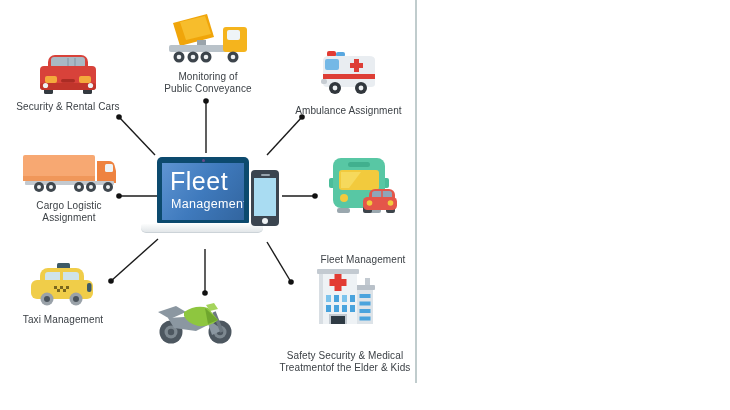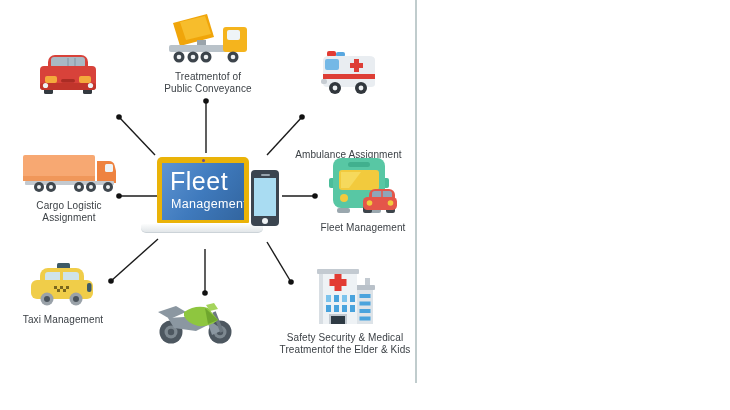--- a/index.html
+++ b/index.html
@@ -12,21 +12,21 @@
 
   .node { position:absolute; display:flex; flex-direction:column; align-items:center; text-align:center; }
   .node .label {
     font-size:10px; color:#3c4146; line-height:1.2; white-space:pre-line;
     margin-top:6px; letter-spacing:0.1px;
   }
 
   
   .hub { position:absolute; left:140px; top:154px; width:142px; height:82px; }
   .laptop-frame { position:absolute; left:17px; top:3px; width:92px; height:66px;
-    background:#eab308; border-radius:5px 5px 1px 1px; }
+    background:#0c4a6e; border-radius:5px 5px 1px 1px; }
   .camera-dot { position:absolute; left:50%; top:2px; width:3px; height:3px; margin-left:-1px;
     border-radius:50%; background:#6b4a8c; }
   .laptop-screen { position:absolute; left:5px; top:6px; right:5px; bottom:3px;
     background:linear-gradient(125deg,#5e94d2 0%, #3f7abd 50%, #32659f 100%);
     color:#ffffff; overflow:hidden; }
   .screen-title { font-size:25px; line-height:1.0; margin:6px 0 0 8px; letter-spacing:0.5px; }
   .screen-subtitle { font-size:12.5px; margin:3px 0 0 9px; letter-spacing:0.3px; }
   .laptop-base { position:absolute; left:1px; top:70px; width:122px; height:8px;
     background:linear-gradient(#fcfdfd,#e2e6e9); border-radius:2px 2px 5px 5px;
     border-bottom:1px solid #ccd3d8; }
@@ -91,44 +91,45 @@
       <line x1="29" y1="5" x2="29" y2="14" stroke="#8fa0ad" stroke-width="1.5"></line>
       <line x1="36" y1="5" x2="36" y2="14" stroke="#8fa0ad" stroke-width="1.5"></line>
       <rect x="1" y="13" width="56" height="24" rx="4" fill="#d8423a"></rect>
       <rect x="1" y="30" width="56" height="7" rx="3" fill="#c1352b"></rect>
       <rect x="6" y="23" width="12" height="7" rx="2" fill="#f4a93c"></rect>
       <rect x="40" y="23" width="12" height="7" rx="2" fill="#f4a93c"></rect>
       <rect x="22" y="26" width="14" height="3.5" rx="1.7" fill="#aa2c24"></rect>
       <circle cx="6.5" cy="32.5" r="2.6" fill="#eef2f4"></circle>
       <circle cx="51.5" cy="32.5" r="2.6" fill="#eef2f4"></circle>
     </svg>
+    <div class="label">Security &amp; Rental Cars</div>
   </div>
 
   <div class="node" style="left:147px; top:11px; width:122px;">
     <svg width="82" height="54" viewBox="0 0 82 54">
       <polygon points="6,12 40,3 47,26 13,35" fill="#f0a50a"></polygon>
       <polygon points="13,11 38,5 44,23 19,29" fill="#f7bd2c"></polygon>
       <rect x="30" y="29" width="9" height="7" fill="#9aa4ab"></rect>
       <rect x="2" y="34" width="66" height="7" rx="2" fill="#b9c2c9"></rect>
       <rect x="56" y="16" width="24" height="25" rx="3" fill="#f5b41d"></rect>
       <rect x="60" y="19" width="13" height="10" rx="2" fill="#eef4f7"></rect>
       <circle cx="12" cy="46" r="5.5" fill="#3c444b"></circle>
         <circle cx="12" cy="46" r="2.3" fill="#eef1f3"></circle>
       <circle cx="26" cy="46" r="5.5" fill="#3c444b"></circle>
         <circle cx="26" cy="46" r="2.3" fill="#eef1f3"></circle>
       <circle cx="39" cy="46" r="5.5" fill="#3c444b"></circle>
         <circle cx="39" cy="46" r="2.3" fill="#eef1f3"></circle>
       <circle cx="66" cy="46" r="5.5" fill="#3c444b"></circle>
         <circle cx="66" cy="46" r="2.3" fill="#eef1f3"></circle>
     </svg>
-    <div class="label">Treatmentof of
+    <div class="label">Monitoring of
 Public Conveyance</div>
   </div>
 
-  <div class="node" style="left:286px; top:47px; width:125px;gap:44px;">
+  <div class="node" style="left:286px; top:47px; width:125px;">
     <svg width="62" height="52" viewBox="0 0 62 52">
       <rect x="9" y="4" width="9" height="6" rx="2" fill="#e23b33"></rect>
       <rect x="18" y="5" width="9" height="5" rx="2" fill="#58a7e0"></rect>
       <path d="M5,14 Q5,9 11,9 L51,9 Q57,9 57,13 L57,37 Q57,40 53,40 L9,40 Q5,40 5,36 Z" fill="#e9edf1"></path>
       <rect x="7" y="12" width="14" height="11" rx="2" fill="#74b8e6"></rect>
       <rect x="5" y="27" width="52" height="5" fill="#dd3e36"></rect>
       <rect x="36" y="12" width="5" height="13" fill="#dd3e36"></rect>
       <rect x="32" y="16" width="13" height="5" fill="#dd3e36"></rect>
       <rect x="3" y="32" width="6" height="5" rx="2" fill="#c6ccd2"></rect>
       <circle cx="17" cy="41" r="6" fill="#31373d"></circle>
@@ -154,21 +155,21 @@
         <circle cx="58" cy="35" r="2" fill="#eef1f3"></circle>
       <circle cx="70" cy="35" r="5" fill="#3f474e"></circle>
         <circle cx="70" cy="35" r="2" fill="#eef1f3"></circle>
       <circle cx="87" cy="35" r="5" fill="#3f474e"></circle>
         <circle cx="87" cy="35" r="2" fill="#eef1f3"></circle>
     </svg>
     <div class="label">Cargo Logistic
 Assignment</div>
   </div>
 
-  <div class="node" style="left:300px; top:156px; width:126px;">
+  <div class="node" style="left:300px; top:156px; width:126px;gap:32px;">
     <svg width="72" height="60" viewBox="0 0 72 60">
       <rect x="2" y="22" width="6" height="10" rx="2" fill="#4bbd9a"></rect>
       <rect x="56" y="22" width="6" height="10" rx="2" fill="#4bbd9a"></rect>
       <rect x="10" y="52" width="13" height="5" rx="2" fill="#9aa7ae"></rect>
       <rect x="41" y="52" width="13" height="5" rx="2" fill="#9aa7ae"></rect>
       <rect x="6" y="2" width="52" height="50" rx="8" fill="#58c7a4"></rect>
       <rect x="21" y="6" width="22" height="5" rx="2.5" fill="#41b08e"></rect>
       <rect x="12" y="14" width="40" height="20" rx="3" fill="#f2ca3d"></rect>
       <polygon points="14,16 34,16 22,32 14,32" fill="#f6d95c"></polygon>
       <circle cx="17" cy="42" r="4" fill="#f2ca3d"></circle>
@@ -216,21 +217,21 @@
       <polygon points="2,16 20,10 30,16 14,23" fill="#8b97a1"></polygon>
       <polygon points="12,22 44,20 58,26 40,35 18,32" fill="#8b97a1"></polygon>
       <polygon points="50,22 67,34 56,39" fill="#8b97a1"></polygon>
       <line x1="58" y1="16" x2="66" y2="36" stroke="#6d7881" stroke-width="3.5"></line>
       <polygon points="50,9 58,7 62,13 54,15" fill="#a5d45c"></polygon>
       <path d="M28,16 Q40,8 52,12 L62,24 Q54,31 42,30 Q31,27 28,20 Z" fill="#8ec63f"></path>
       <polygon points="49,12 62,24 52,28" fill="#6fa62e"></polygon>
     </svg>
   </div>
 
-  <div class="node" style="left:268px; top:264px; width:154px;">
+  <div class="node" style="left:268px; top:264px; width:154px;gap:18px;">
     <svg width="64" height="62" viewBox="0 0 64 62">
       <rect x="52" y="14" width="5" height="8" fill="#c3cad1"></rect>
       <rect x="44" y="24" width="16" height="36" fill="#dde3e8"></rect>
       <rect x="42" y="21" width="20" height="5" rx="1" fill="#b9c1c9"></rect>
       <rect x="46.5" y="30" width="11" height="4" fill="#49a3dd"></rect>
       <rect x="46.5" y="37.5" width="11" height="4" fill="#49a3dd"></rect>
       <rect x="46.5" y="45" width="11" height="4" fill="#49a3dd"></rect>
       <rect x="46.5" y="52.5" width="11" height="4" fill="#49a3dd"></rect>
       <rect x="6" y="8" width="38" height="52" fill="#eef2f5"></rect>
       <rect x="6" y="8" width="4" height="52" fill="#d8dee3"></rect>

